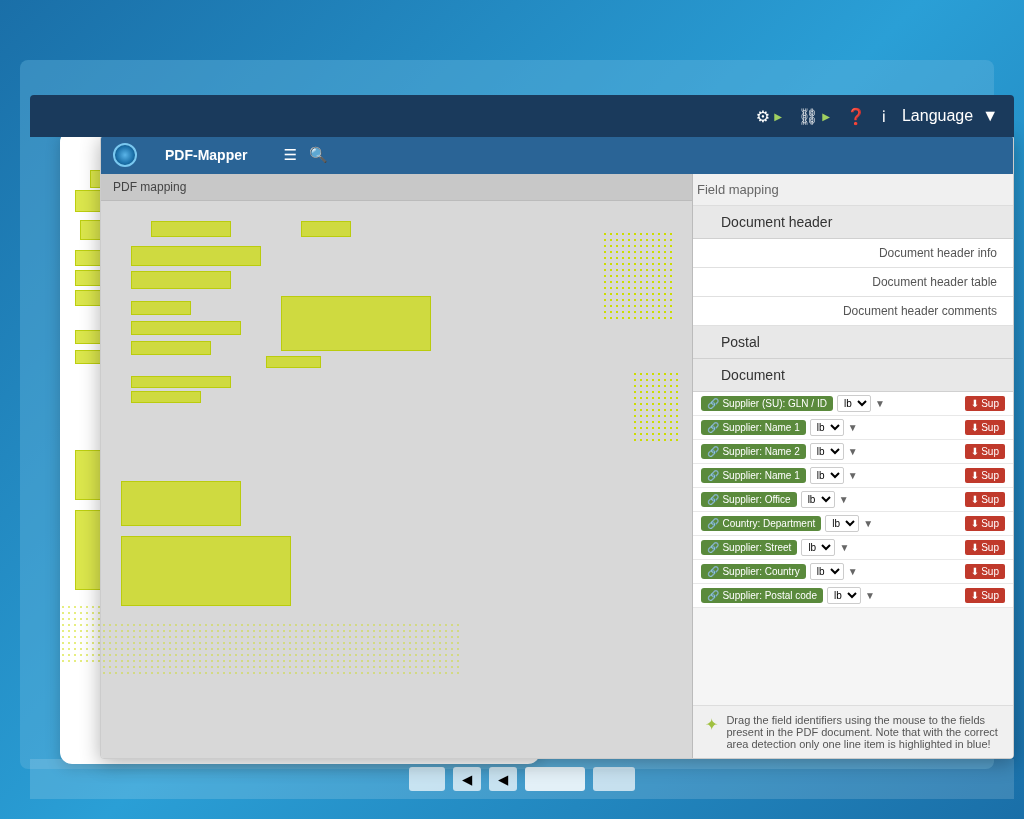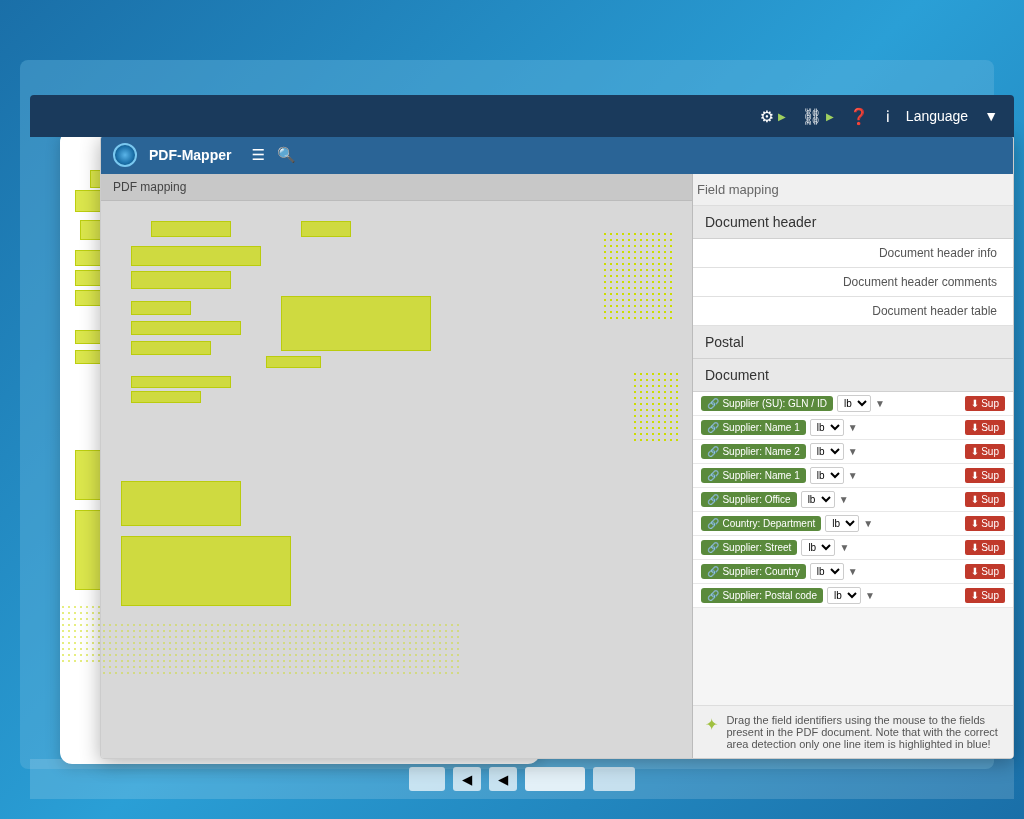--- a/index.html
+++ b/index.html
@@ -40,27 +40,27 @@
       color: white;
       font-size: 16px;
       cursor: pointer;
       display: flex;
       align-items: center;
       gap: 4px;
     }
 
     .language-btn {
       color: white;
-      font-size: 14px;
+      font-size: 16px;
       background: transparent;
       border: none;
       cursor: pointer;
       display: flex;
       align-items: center;
-      gap: 16px;
+      gap: 9px;
     }
 
     
     .app-window {
       position: absolute;
       top: 135px;
       left: 100px;
       right: 10px;
       bottom: 60px;
       background: #f0f0f0;
@@ -71,21 +71,21 @@
       box-shadow: 0 4px 20px rgba(0,0,0,0.3);
     }
 
     
     .app-header {
       height: 38px;
       background: #2a6496;
       display: flex;
       align-items: center;
       padding: 0 12px;
-      gap: 12px;
+      gap: 28px;
     }
 
     .app-logo {
       width: 24px;
       height: 24px;
       background: radial-gradient(circle, #5ab4e8 0%, #1a6fa8 60%, #0a3a5a 100%);
       border-radius: 50%;
       border: 2px solid #7ac8f0;
     }
 
@@ -167,21 +167,21 @@
       background: #f0f0f0;
     }
 
     .field-panel-scroll {
       flex: 1;
       overflow-y: auto;
       overflow-x: hidden;
     }
 
     .section-header {
-      padding: 8px 12px;
+      padding: 8px 28px;
       font-size: 14px;
       color: #333;
       background: #e8e8e8;
       border-bottom: 1px solid #d0d0d0;
     }
 
     .section-item {
       padding: 7px 16px;
       font-size: 12px;
       color: #555;
@@ -404,24 +404,24 @@
 
       <div class="field-panel-scroll">
 
         <div class="section-header">
           <span>Document header</span>
         </div>
         <div class="section-item">
           <span>Document header info</span>
         </div>
         <div class="section-item">
+          <span>Document header table</span>
+        </div>
+        <div class="section-item">
           <span>Document header comments</span>
-        </div>
-        <div class="section-item">
-          <span>Document header table</span>
         </div>
 
         <div class="section-header">
           <span>Postal</span>
         </div>
 
         <div class="section-header">
           <span>Document</span>
         </div>
 

